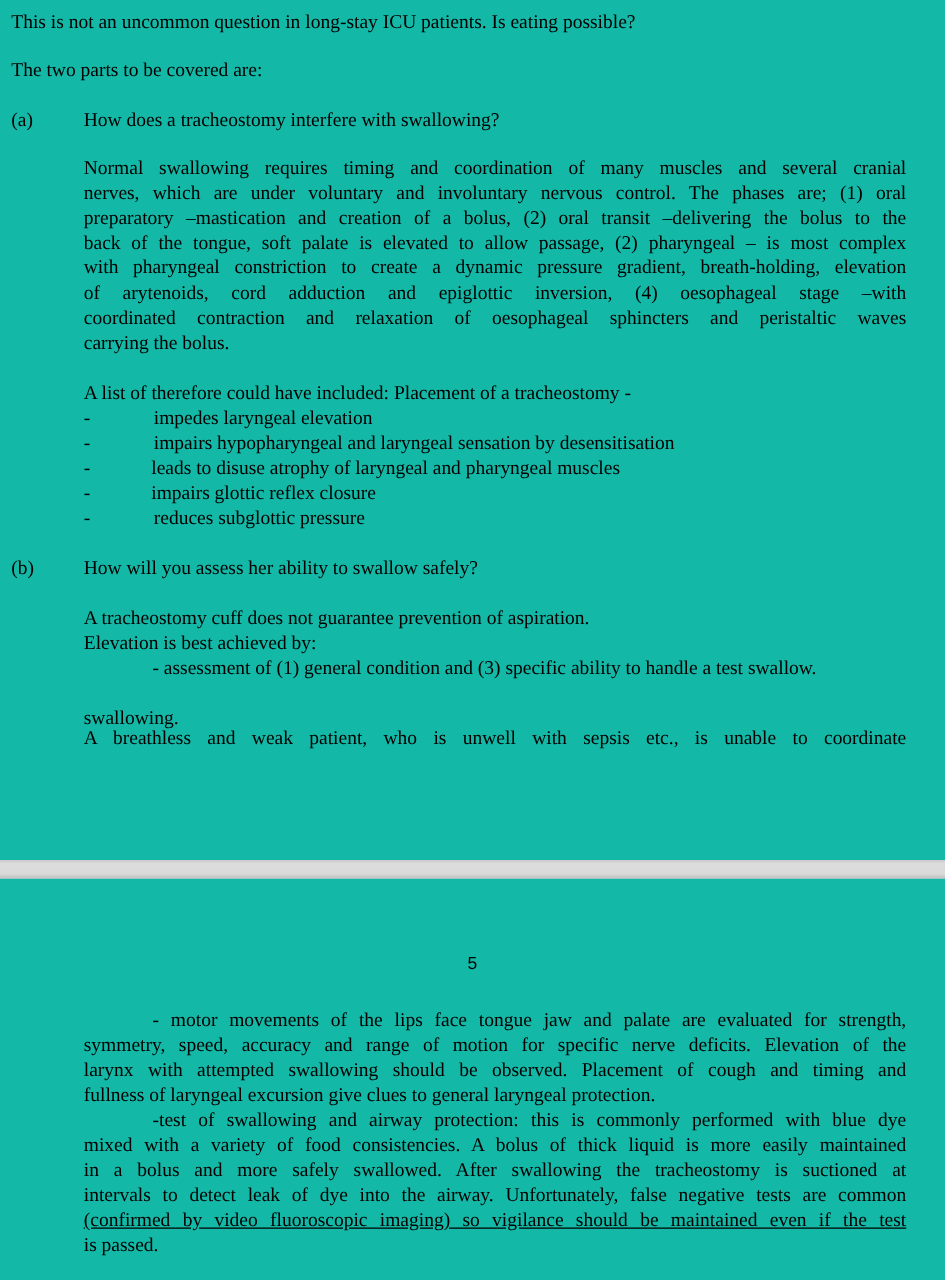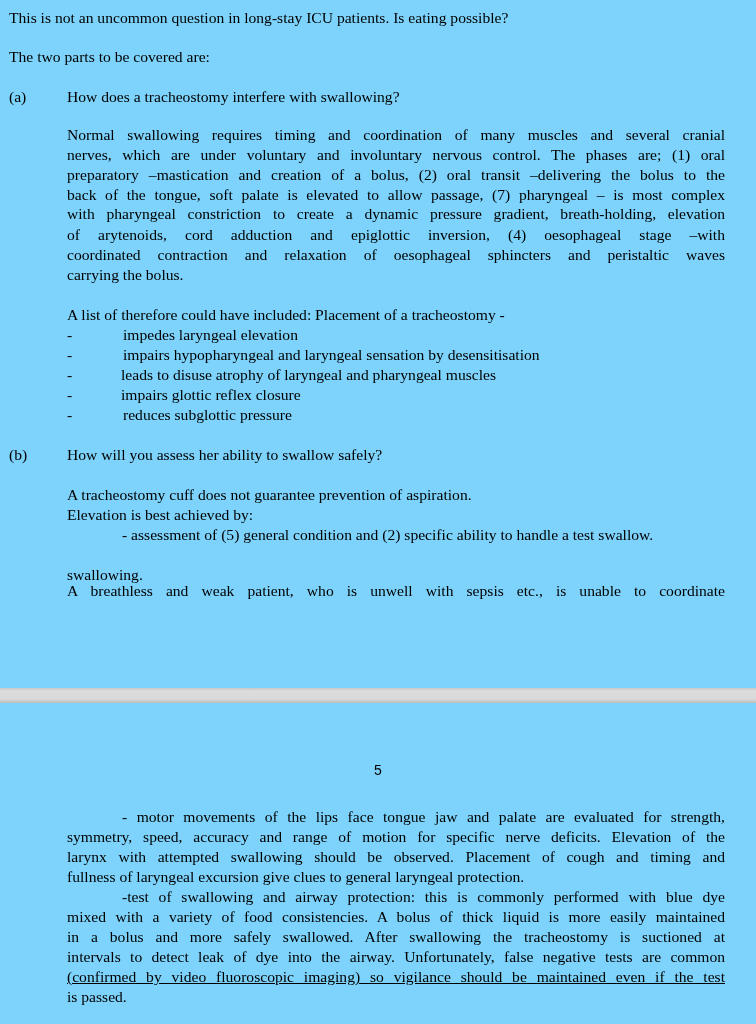--- a/index.html
+++ b/index.html
@@ -2,21 +2,21 @@
 <html><head>
 <meta charset="utf-8">
 <style>
   html, body { margin: 0; padding: 0; }
   body {
     width: 756px; height: 1024px; overflow: hidden; position: relative;
     background: #ffffff; color: #000;
     font-family: "Liberation Serif", "DejaVu Serif", serif;
     font-size: 15.6px; line-height: 20px;
   }
-  .page { position: absolute; left: 0; width: 756px; background: #7dd3fc; }
+  .page { position: absolute; left: 0; width: 756px; background: #14b8a6; }
   #page1 { top: 0; height: 688px; }
   #page2 { top: 703px; height: 321px; }
   .sep {
     position: absolute; left: 0; top: 688px; width: 756px; height: 15px;
     background: linear-gradient(#c9c9c9 0px, #dcdcdc 3px, #dadada 11px, #bdbdbd 15px);
   }
   .line { position: absolute; white-space: nowrap; }
   .just { position: absolute; left: 67px; width: 658px; text-align: justify; text-align-last: left; }
   .just.full { text-align-last: justify; }
   .label { position: absolute; left: 9px; }
@@ -35,21 +35,21 @@
   <div class="line" style="left:9px; top:47px;">The two parts to be covered are:</div>
 
   <div>
     <div class="label" style="top:87px;">(a)</div>
     <div class="line" style="left:67px; top:87px;">How does a tracheostomy interfere with swallowing?</div>
 
     <div>
       <div class="just full" style="top:125px;">Normal swallowing requires timing and coordination of many muscles and several cranial</div>
       <div class="just full" style="top:145px;">nerves, which are under voluntary and involuntary nervous control. The phases are; (1) oral</div>
       <div class="just full" style="top:165px;">preparatory –mastication and creation of a bolus, (2) oral transit –delivering the bolus to the</div>
-      <div class="just full" style="top:185px;">back of the tongue, soft palate is elevated to allow passage, (7) pharyngeal – is most complex</div>
+      <div class="just full" style="top:185px;">back of the tongue, soft palate is elevated to allow passage, (2) pharyngeal – is most complex</div>
       <div class="just full" style="top:204px;">with pharyngeal constriction to create a dynamic pressure gradient, breath-holding, elevation</div>
       <div class="just full" style="top:225px;">of arytenoids, cord adduction and epiglottic inversion, (4) oesophageal stage –with</div>
       <div class="just full" style="top:245px;">coordinated contraction and relaxation of oesophageal sphincters and peristaltic waves</div>
       <div class="just" style="top:265px;">carrying the bolus.</div>
     </div>
 
     <div class="line" style="left:67px; top:305px;">A list of therefore could have included:  Placement of a tracheostomy -</div>
 
     <div>
       <div>
@@ -73,21 +73,21 @@
         <span class="bullet" style="top:405px; left:123px;">reduces subglottic pressure</span>
       </div>
     </div>
   </div>
 
   <div>
     <div class="label" style="top:445px;">(b)</div>
     <div class="line" style="left:67px; top:445px;">How will you assess her ability to swallow safely?</div>
     <div class="line" style="left:67px; top:485px;">A tracheostomy cuff does not guarantee prevention of aspiration.</div>
     <div class="line" style="left:67px; top:505px;">Elevation is best achieved by:</div>
-    <div class="line" style="left:122px; top:525px;">- assessment of (5) general condition and (2) specific ability to handle a test swallow.</div>
+    <div class="line" style="left:122px; top:525px;">- assessment of (1) general condition and (3) specific ability to handle a test swallow.</div>
     <div class="just full" style="top:545px;margin-top:36px;">A breathless and weak patient, who is unwell with sepsis etc., is unable to coordinate</div>
     <div class="line" style="left:67px; top:565px;">swallowing.</div>
   </div>
 </div>
 
 <div class="sep"></div>
 
 <div class="page" id="page2">
   <div class="pagenum" style="top:57px;">5</div>
 

